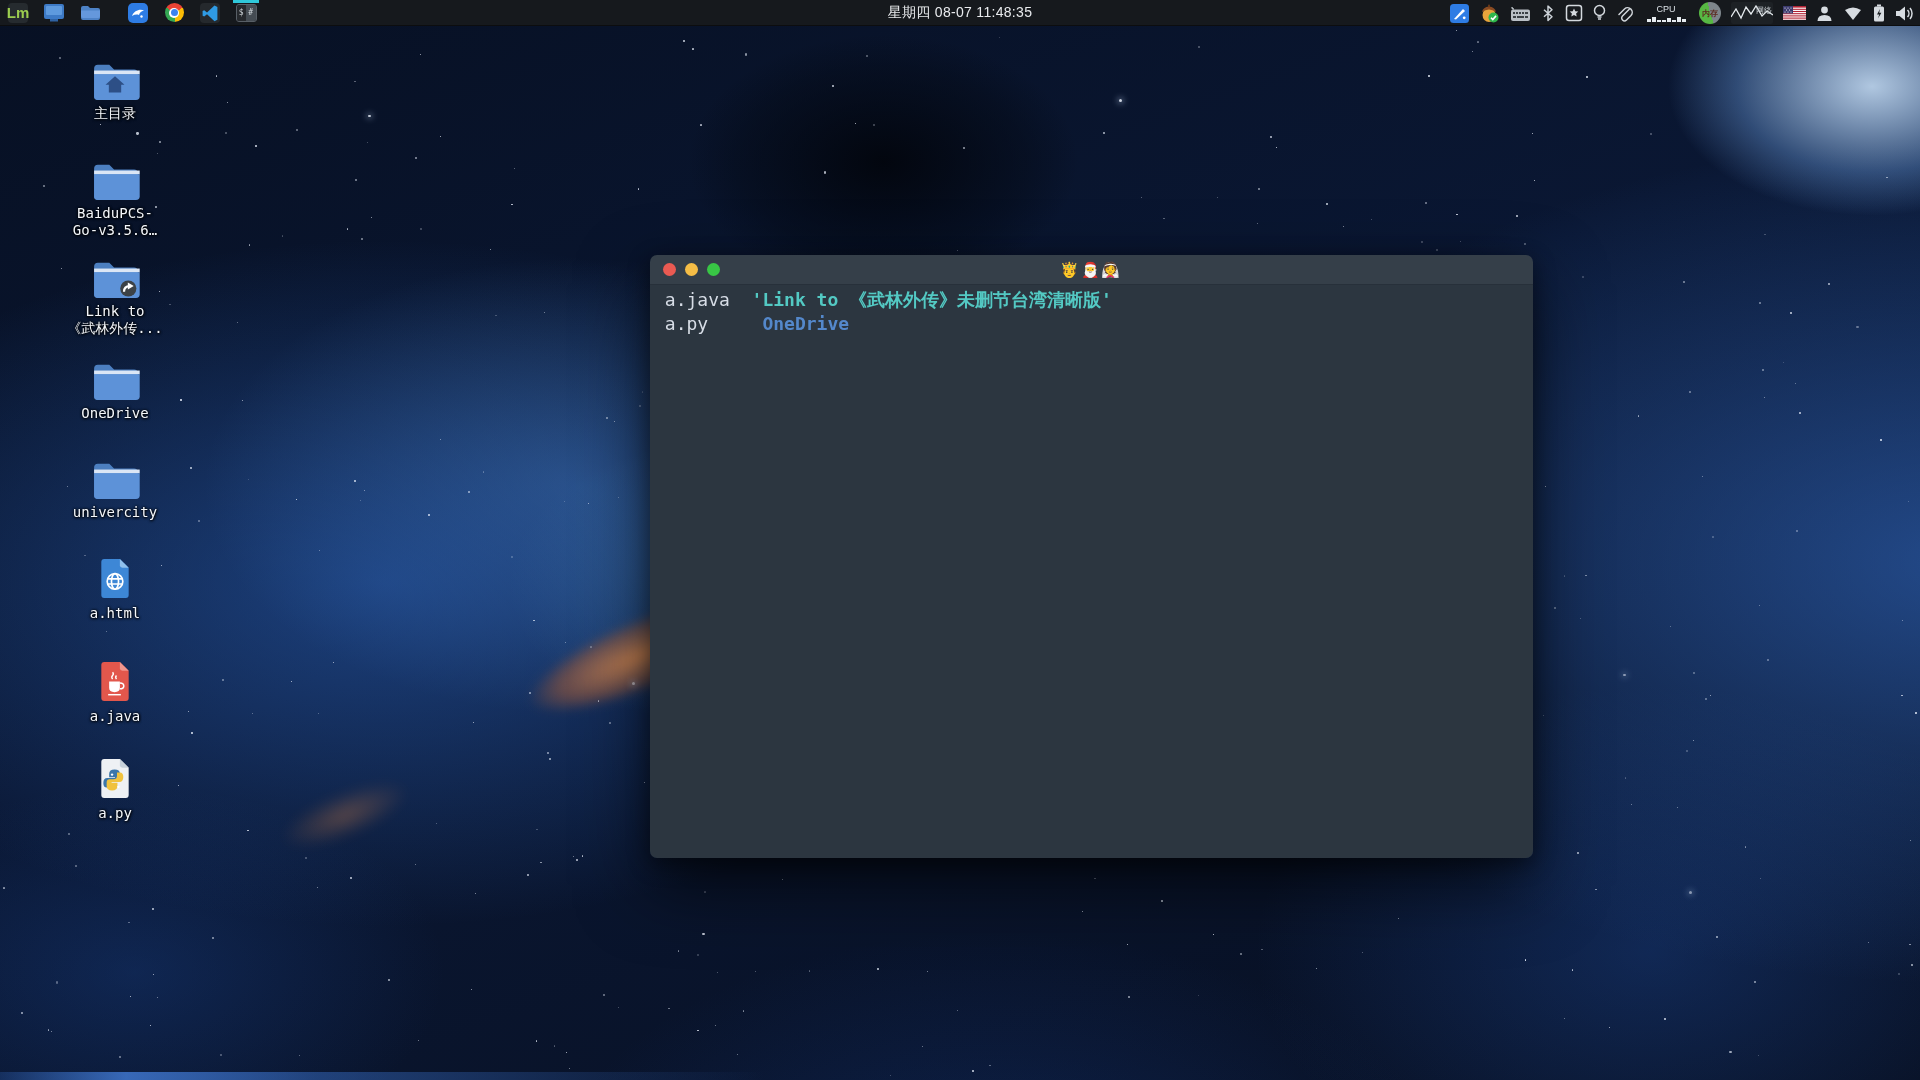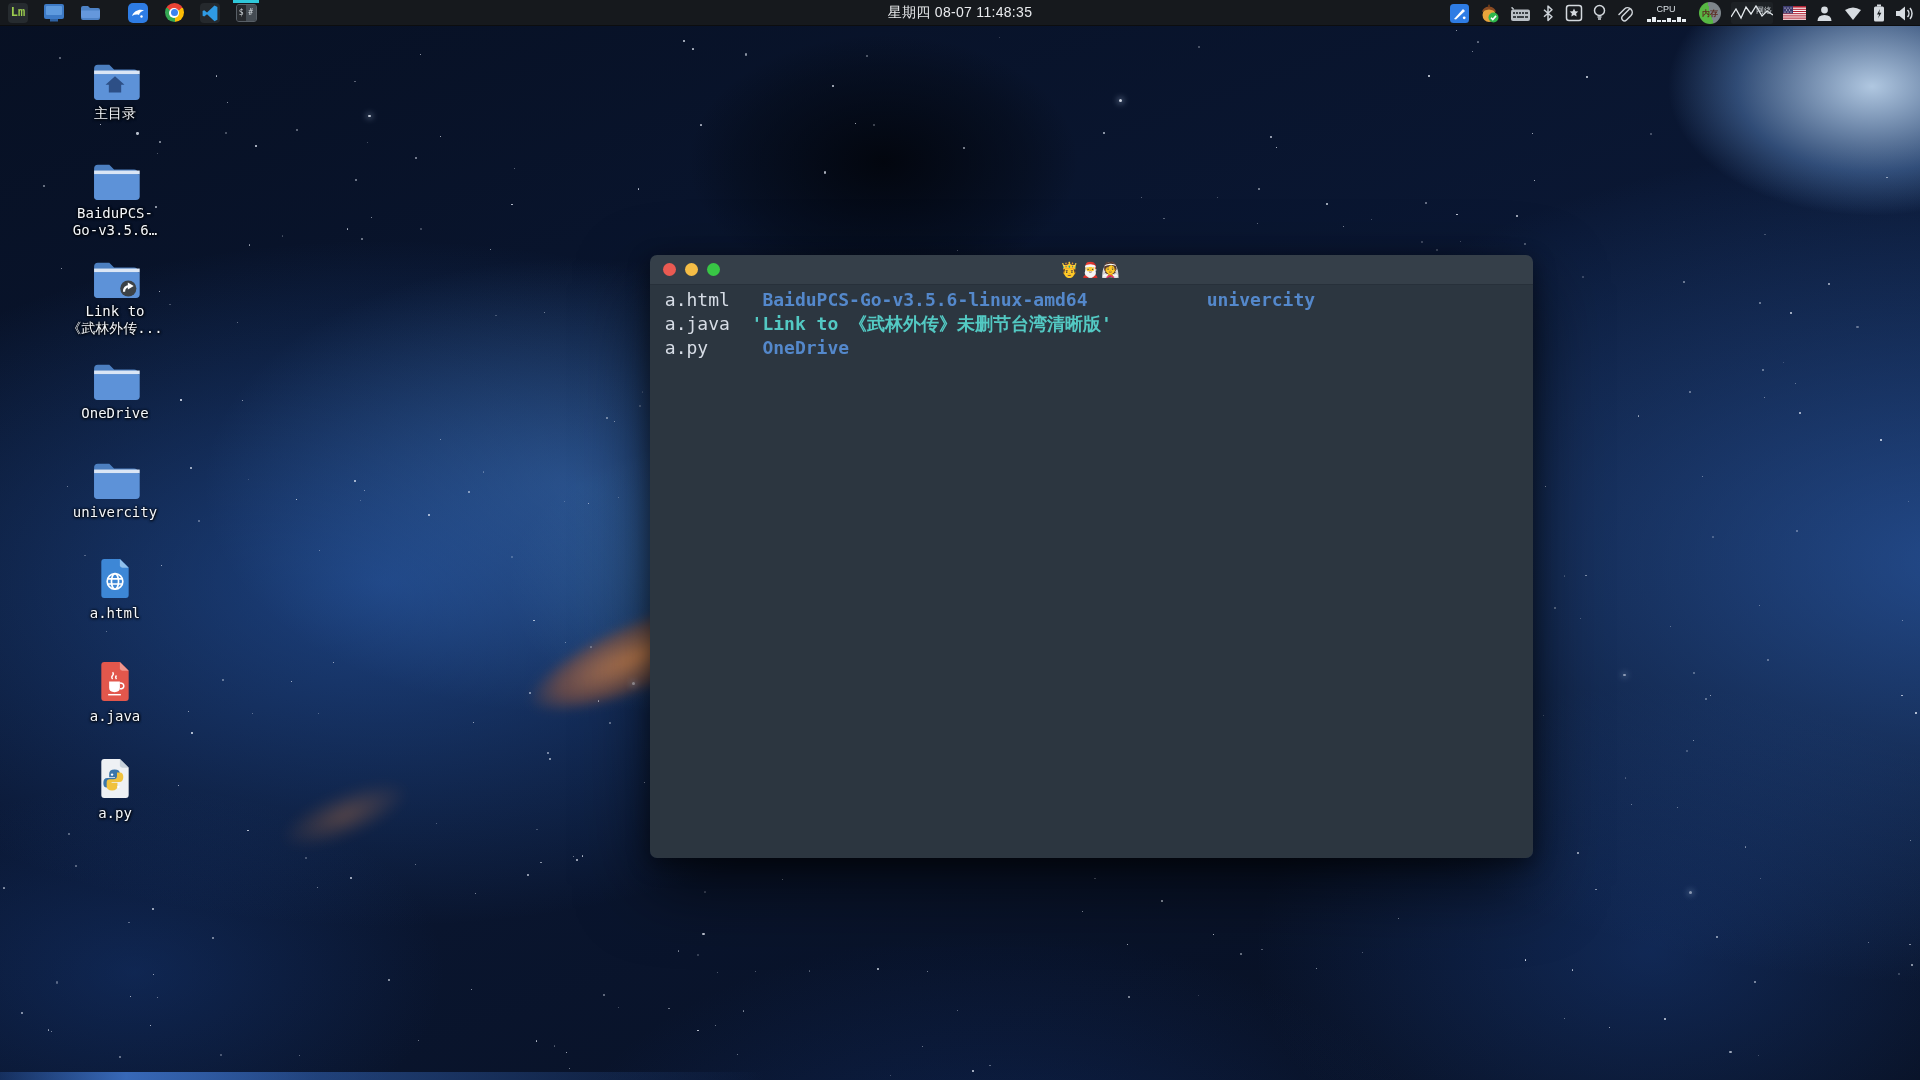--- a/index.html
+++ b/index.html
@@ -39,21 +39,21 @@
     background:#16191d; border-bottom:1px solid rgba(0,0,0,.45);
     display:flex; align-items:center; }
   .panel-left { display:flex; align-items:center; gap:14px; padding-left:7px; height:100%; }
   .pl-item { position:relative; width:22px; height:100%; display:flex; align-items:center; justify-content:center; }
   .pl-item.gap { margin-left:12px; }
   .active-bar { position:absolute; top:0; left:-2px; width:26px; height:3px; background:#2fc8da; }
   .panel-clock { position:absolute; left:50%; transform:translateX(-50%); color:#e9ebee; font-size:14px; letter-spacing:.3px; }
   .panel-right { position:absolute; right:6px; top:0; height:26px; display:flex; align-items:center; gap:10px; }
   .tray-item { display:flex; align-items:center; justify-content:center; height:22px; }
   .mint-icon { width:20px; height:20px; background:#262b2f; border-radius:4px; display:flex; align-items:center; justify-content:center; }
-  .mint-icon span { color:#9ccd4f; font-size:12px; font-weight:bold; font-family:Liberation Mono, monospace; }
+  .mint-icon span { color:#9ccd4f; font-size:15px; font-weight:bold; font-family:Liberation Sans, sans-serif; }
   .chrome-icon { width:19px; height:19px; border-radius:50%; position:relative;
     background:conic-gradient(from -60deg, #ea4335 0 120deg, #fbbc05 120deg 240deg, #34a853 240deg 360deg); }
   .chrome-icon::before { content:''; position:absolute; inset:4.5px; background:#fff; border-radius:50%; }
   .chrome-icon::after  { content:''; position:absolute; inset:6px;   background:#3b82f0; border-radius:50%; }
   .term-panel-icon { width:21px; height:18px; background:#2c3136; border:1px solid #585f66; border-radius:3px;
     display:flex; overflow:hidden; font-family:"DejaVu Sans Mono", monospace; font-size:8px; color:#d2d8dd; }
   .term-panel-icon .p1 { flex:1; display:flex; align-items:center; justify-content:center; background:#26292d; }
   .term-panel-icon .p2 { flex:1; display:flex; align-items:center; justify-content:center; background:#454c53; }
 
   .cpu-widget { width:46px; display:flex; flex-direction:column; align-items:center; justify-content:center; color:#dbe0e5; }
@@ -717,17 +717,16 @@
 <div class="terminal">
   <div class="titlebar">
     <div class="tl-group">
       <span class="tl red"></span>
       <span class="tl yellow"></span>
       <span class="tl green"></span>
     </div>
     <span class="title-emoji">🤴🎅👰</span>
   </div>
   <div class="term-body">
-    <div class="term-line"><span class="c-fg"> a.html   </span><span class="c-blue">BaiduPCS-Go-v3.5.6-linux-amd64</span><span class="c-fg">           </span><span class="c-blue">univercity</span></div>
     <div class="term-line"><span class="c-fg"> a.java  </span><span class="c-teal">'Link to 《武林外传》未删节台湾清晰版'</span></div>
     <div class="term-line"><span class="c-fg"> a.py     </span><span class="c-blue">OneDrive</span></div>
   </div>
 </div>
 
 </body></html>

